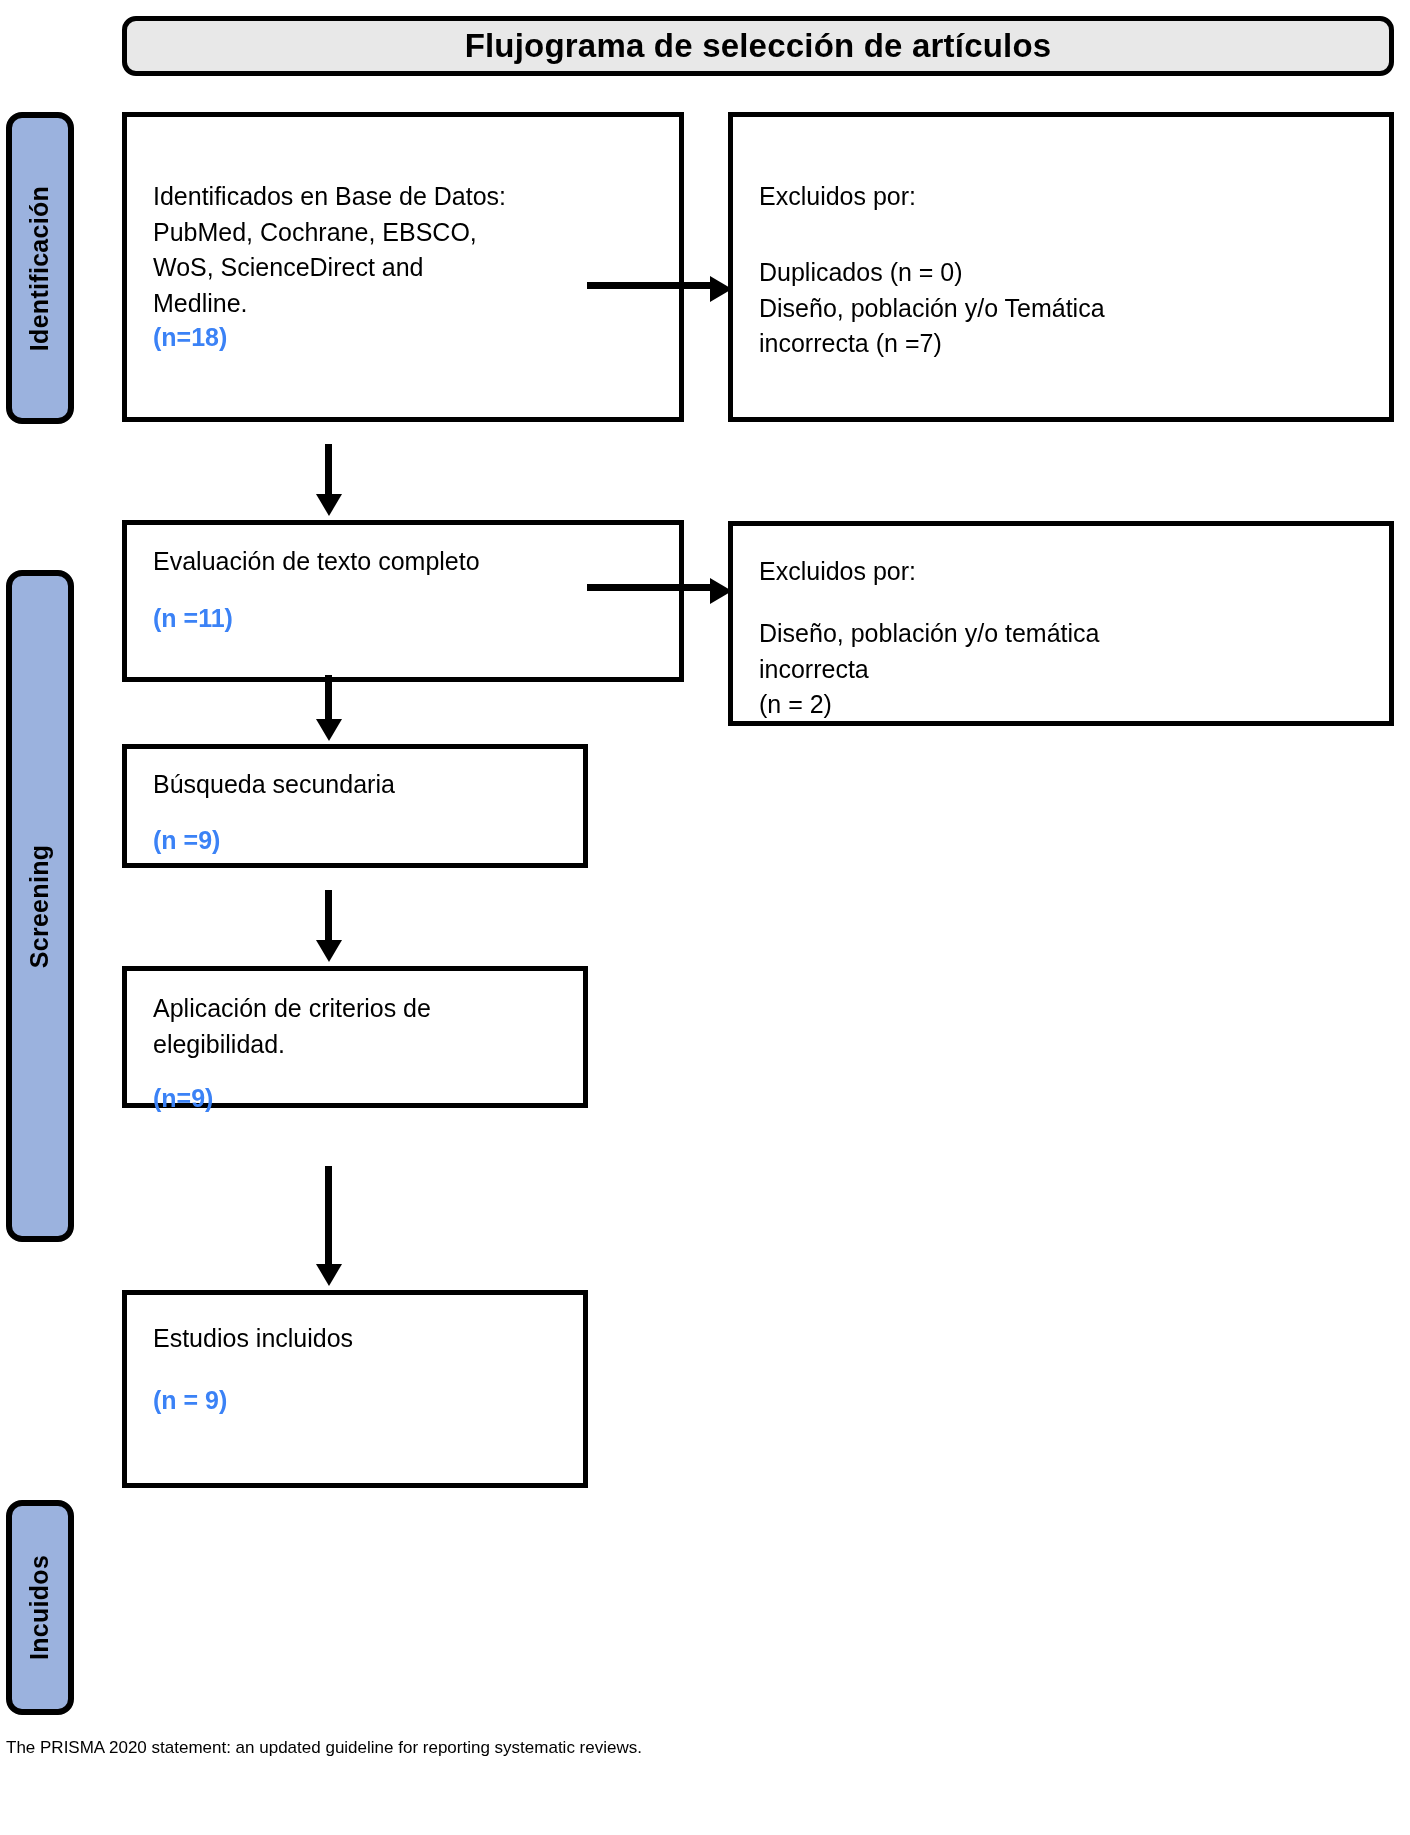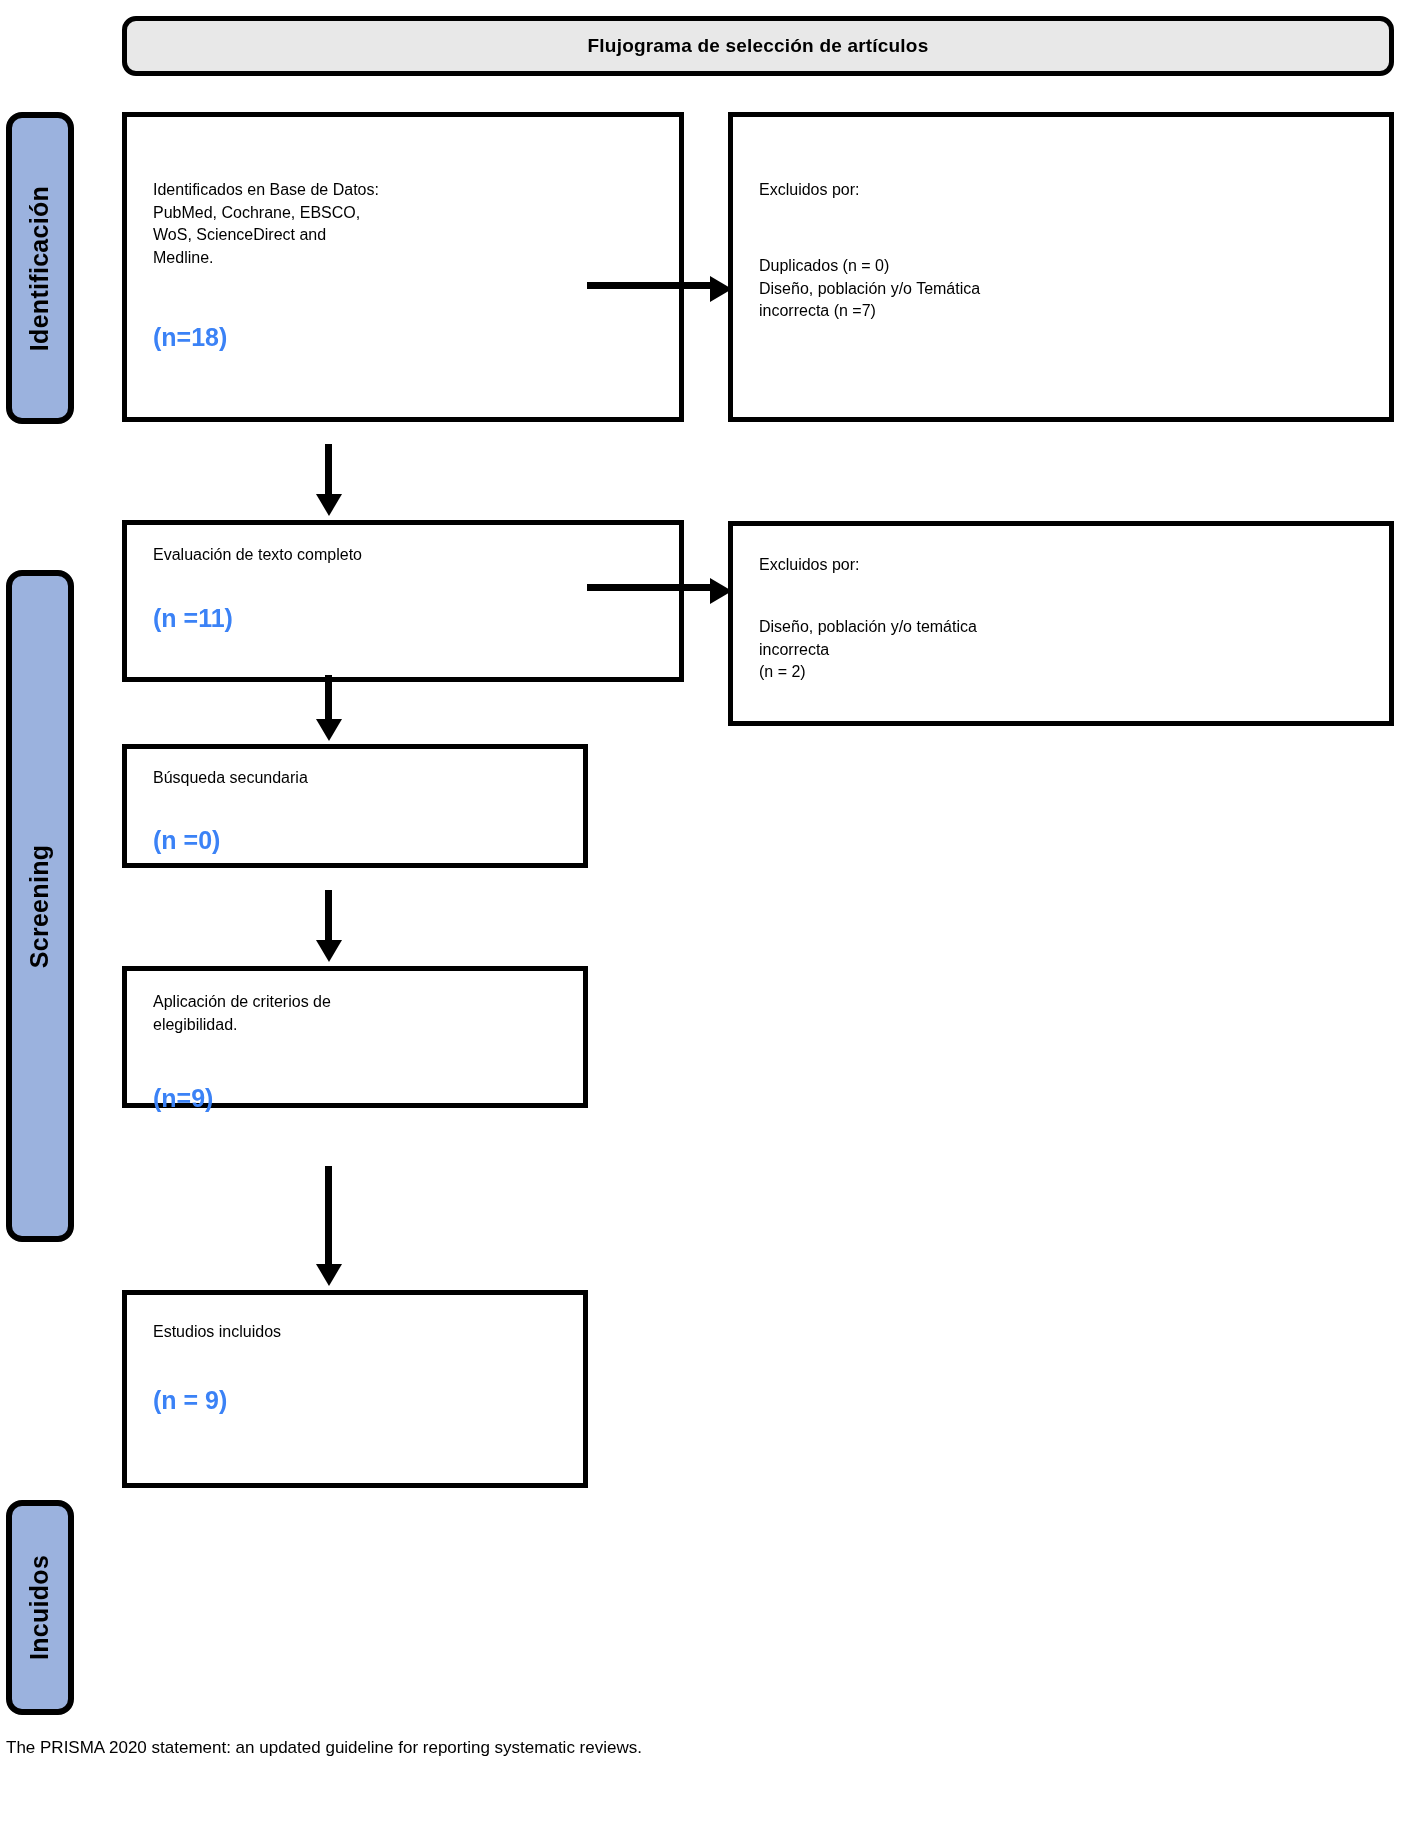--- a/index.html
+++ b/index.html
@@ -28,21 +28,21 @@
     height: 60px;
     background: #e8e8e8;
     border: 5px solid #000000;
     border-radius: 14px;
     box-sizing: border-box;
     display: flex;
     align-items: center;
     justify-content: center;
   }
   .title-banner .title-text {
-    font-size: 19px;
+    font-size: 33px;
     font-weight: bold;
     letter-spacing: 0.2px;
     color: #000000;
     text-align: center;
   }
 
   
   .stage-bar {
     position: absolute;
     background: #9BB2DE;
@@ -85,21 +85,21 @@
     position: absolute;
     background: #ffffff;
     border: 5px solid #000000;
     box-sizing: border-box;
     padding: 0;
   }
   .flow-box .box-text {
     position: absolute;
     left: 26px;
     right: 14px;
-    font-size: 16px;
+    font-size: 25px;
     line-height: 1.42;
     color: #000000;
     white-space: pre-line;
   }
   .flow-box .box-count {
     position: absolute;
     left: 26px;
     font-size: 25px;
     font-weight: bold;
     line-height: 1.42;
@@ -233,21 +233,21 @@
 
   <div class="flow-box" id="box-excluidos-2">
     <div class="box-text">Excluidos por:</div>
     <div class="box-text box-text-2">Diseño, población y/o temática
 incorrecta
 (n = 2)</div>
   </div>
 
   <div class="flow-box" id="box-busqueda">
     <div class="box-text">Búsqueda secundaria</div>
-    <div class="box-count">(n =0)</div>
+    <div class="box-count">(n =9)</div>
   </div>
 
   <div class="flow-box" id="box-aplicacion">
     <div class="box-text">Aplicación de criterios de
 elegibilidad.</div>
     <div class="box-count">(n=9)</div>
   </div>
 
   <div class="flow-box" id="box-estudios">
     <div class="box-text">Estudios incluidos</div>

